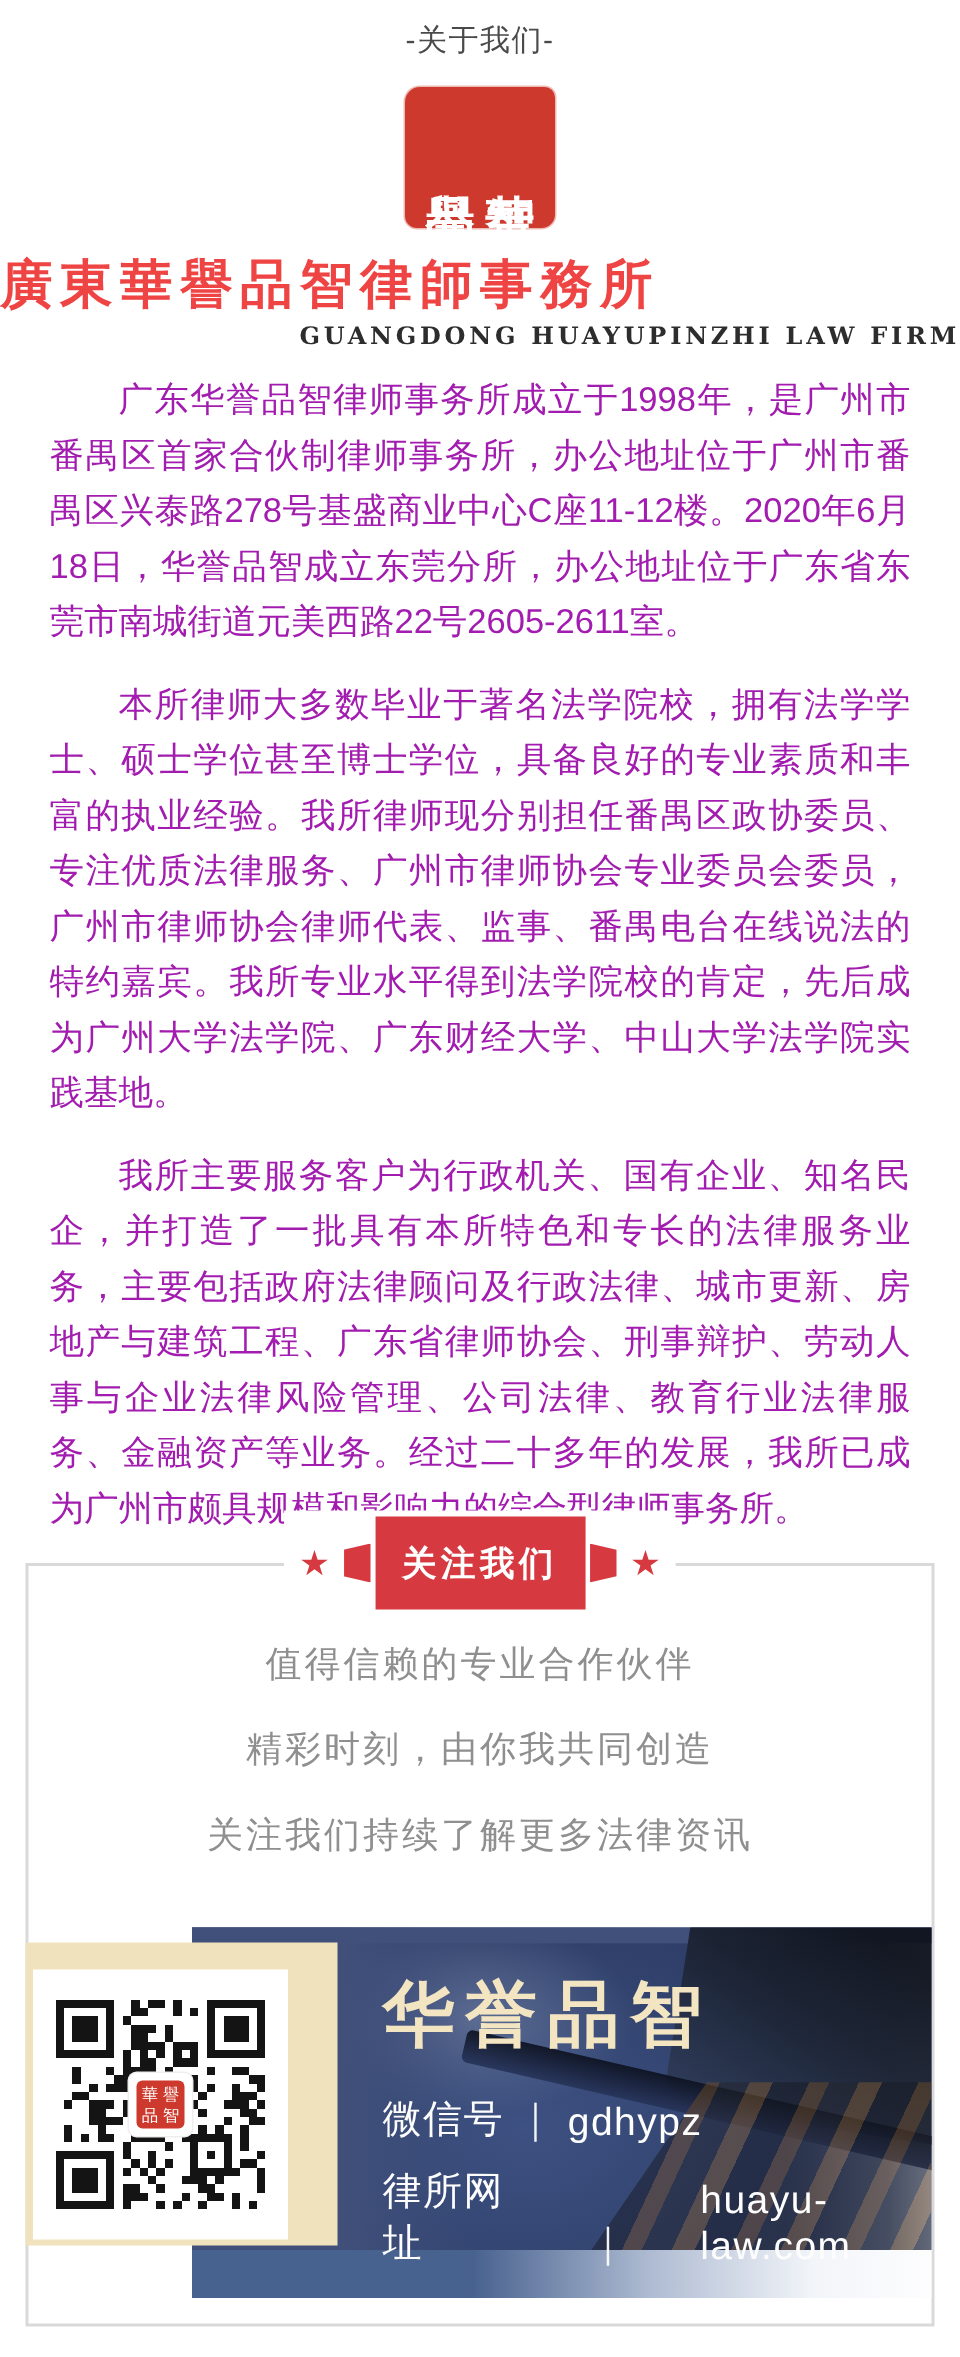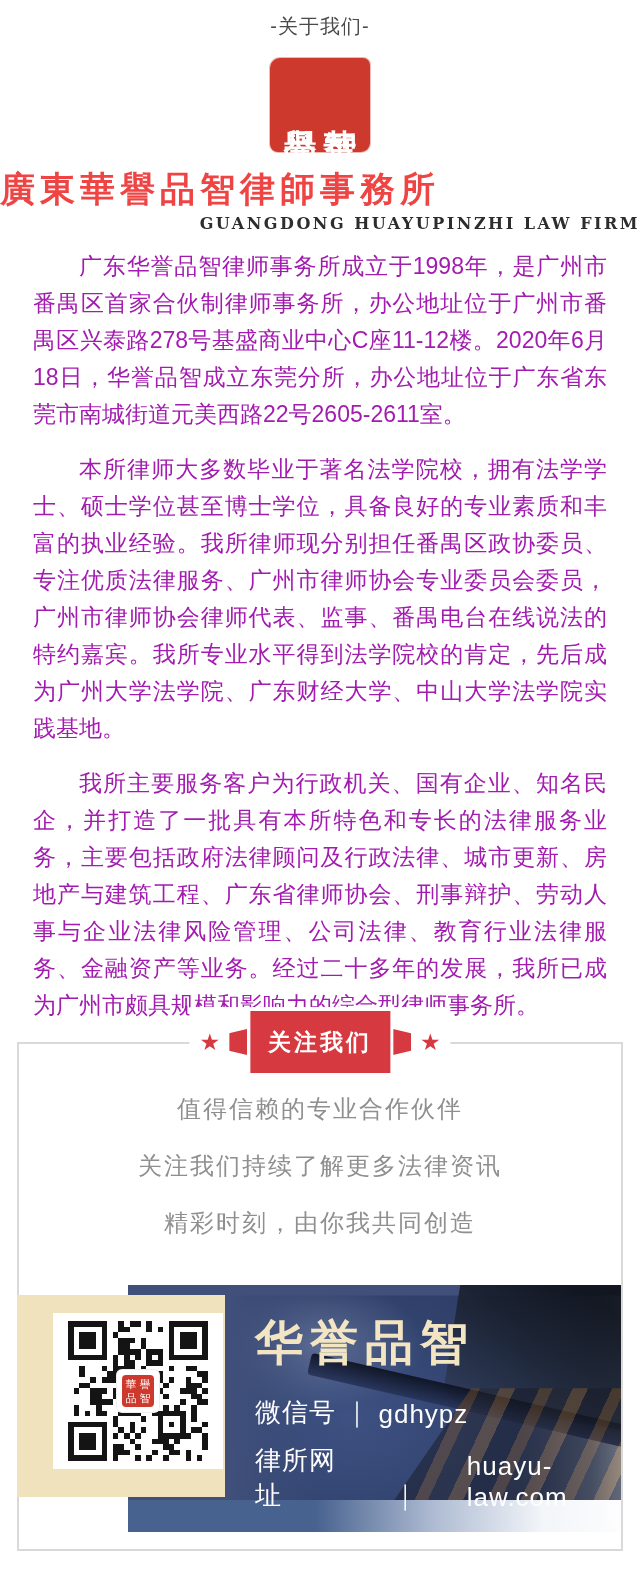--- a/index.html
+++ b/index.html
@@ -171,22 +171,22 @@
     background:linear-gradient(90deg,#48628f 0%,#48628f 38%,#aebbd2 62%,#f2f5f9 84%,#fdfdfe 100%);
   }
   .beige{
     position:absolute;
     left:-2px;top:10px;
     width:208px;height:202px;
     background:var(--beige,#f0e2bd);
   }
   .qr-panel{
     position:absolute;
-    left:36px;top:18px;
-    width:170px;height:156px;
+    left:5px;top:18px;
+    width:170px;height:180px;
     background:#fff;
     display:flex;align-items:center;justify-content:center;
   }
   .qr-holder{position:relative;width:140px;height:140px;}
   .mini-seal{
     position:absolute;
     left:50%;top:50%;
     transform:translate(-50%,-50%);
     width:42px;height:42px;
     background:#fff;
@@ -259,22 +259,22 @@
       <span class="tail tail-left"></span>
       <span class="ribbon-body">关注我们</span>
       <span class="tail tail-right"></span>
       <span class="star">★</span>
     </div>
 
     <div class="follow-box">
 
       <div class="slogans">
         <div class="slogan">值得信赖的专业合作伙伴</div>
+        <div class="slogan">精彩时刻，由你我共同创造</div>
         <div class="slogan">关注我们持续了解更多法律资讯</div>
-        <div class="slogan">精彩时刻，由你我共同创造</div>
       </div>
 
       <div class="promo">
 
         <div class="photo">
           <div class="sound-block"></div>
           <div class="gavel-handle"></div>
           <div class="wood"></div>
         </div>
         <div class="band"></div>

